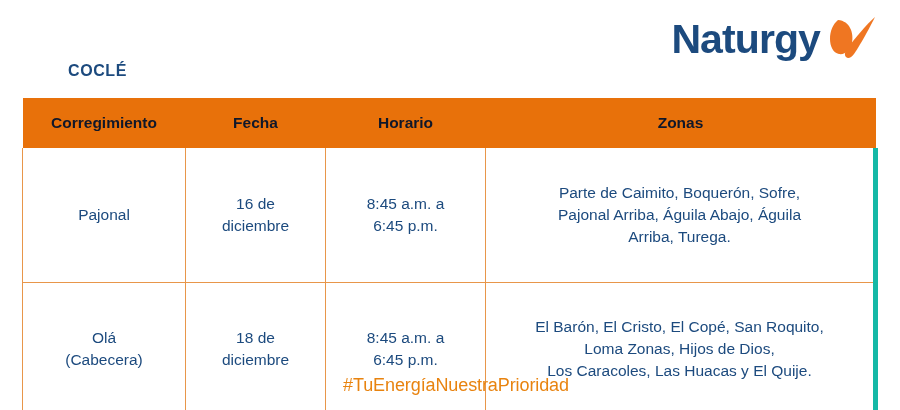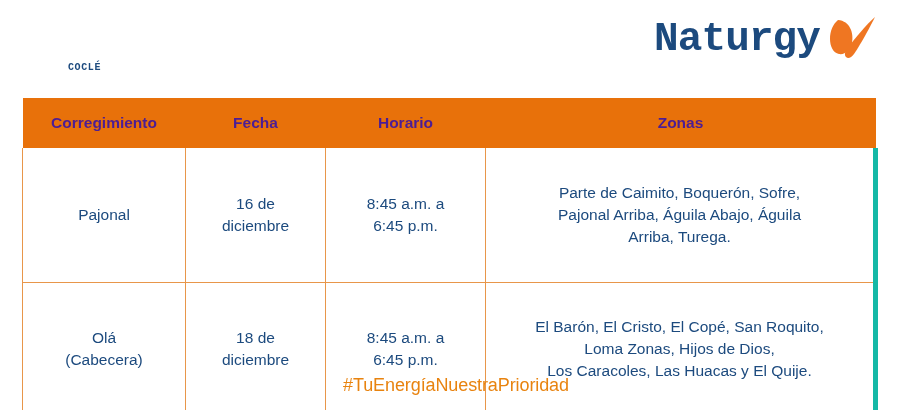--- a/index.html
+++ b/index.html
@@ -23,55 +23,54 @@
     display: flex;
     align-items: center;
     gap: 6px;
   }
   .logo-word {
     font-size: 41px;
     font-weight: bold;
     color: #1c4a7e;
     letter-spacing: -0.9px;
     line-height: 1;
-    font-family: Liberation Mono, monospace;
+    font-family: Liberation Sans, sans-serif;
   }
   .logo-mark {
     width: 52px;
     height: 50px;
     display: block;
   }
 
   
   .province {
     position: absolute;
     top: 62px;
     left: 68px;
-    font-size: 10px;
+    font-size: 16px;
     font-weight: bold;
     color: #1c4a7e;
     letter-spacing: 0.6px;
-    font-family: Liberation Mono, monospace;
   }
 
   
   .table-wrap {
     position: absolute;
     left: 22px;
     top: 98px;
     width: 856px;
   }
   table.schedule {
     width: 100%;
     border-collapse: collapse;
     table-layout: fixed;
   }
   table.schedule thead th {
     background: #e8710a;
-    color: #4c1d95;
+    color: #0f172a;
     font-size: 15.5px;
     font-weight: bold;
     height: 50px;
     vertical-align: middle;
     text-align: center;
     border: none;
     padding: 0 4px;
   }
   table.schedule tbody td {
     border: 1px solid #e8964a;

